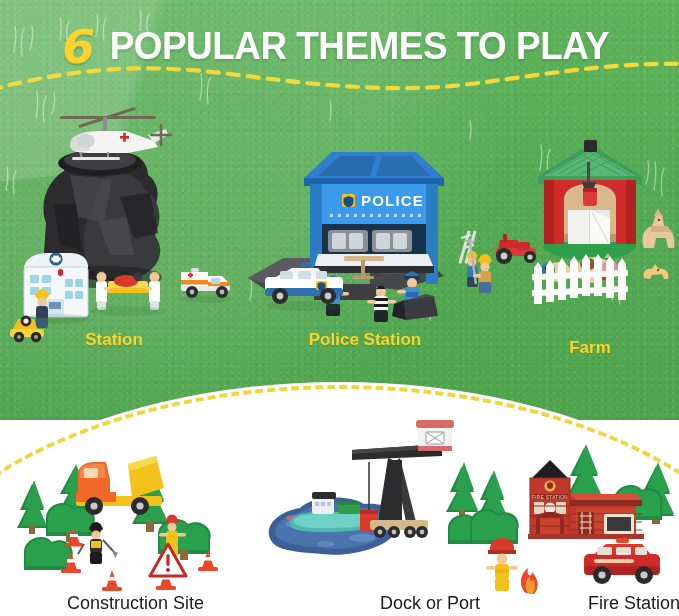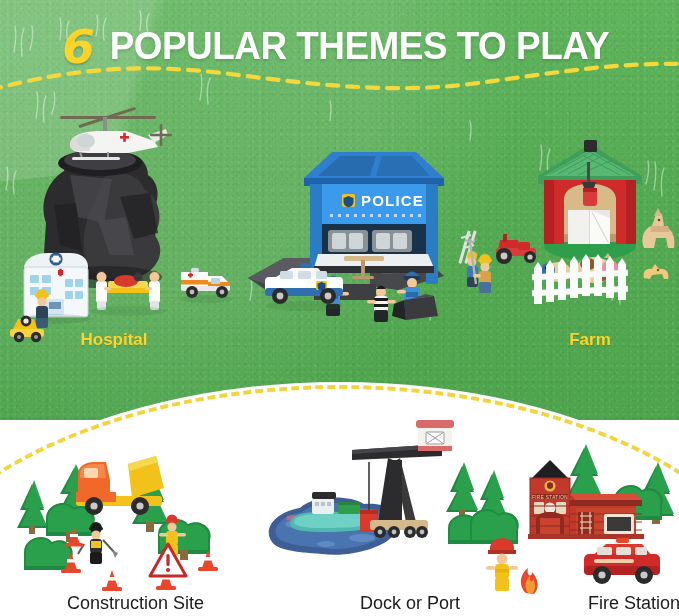--- a/index.html
+++ b/index.html
@@ -473,22 +473,23 @@
         <path d="M54 122 L58 116 L62 122 L62 158 L54 158 Z"></path>
         <path d="M66 122 L70 116 L74 122 L74 158 L66 158 Z"></path>
         <path d="M78 124 L82 118 L86 124 L86 160 L78 160 Z"></path>
         <path d="M90 126 L94 120 L98 126 L98 162 L90 162 Z"></path>
         <rect x="4" y="134" width="96" height="6" transform="rotate(-2.6 52 137)"></rect>
         <rect x="4" y="150" width="96" height="6" transform="rotate(-2.6 52 153)"></rect>
       </g>
     </g>
   </svg>
 
-  <div class="lbl-top" style="left:34px;width:160px;">Hospital</div>
-  <div class="lbl-top" style="left:510px;width:160px;">Farm</div>
+  <div class="lbl-top" style="left:34px;width:160px;">Station</div>
+  <div class="lbl-top" style="left:285px;width:160px;">Police Station</div>
+  <div class="lbl-top" style="left:510px;width:160px;margin-top:8px;">Farm</div>
 
   <div class="dome"></div>
   <div class="dome-edge"></div>
 
   <svg class="sc" style="left:10px;top:440px;" width="250" height="150">
 
     <g fill="#1f8a42">
       <path d="M64 28 L78 54 L50 54 Z"></path>
         <path d="M64 44 L82 76 L46 76 Z"></path>
       <rect x="60" y="74" width="8" height="10" fill="#8a6a3a"></rect>
@@ -786,16 +787,16 @@
 
     <g>
       <path d="M60 155 C52 148, 54 136, 62 130 C 60 138, 66 140, 66 134
                C 72 140, 74 150, 68 156 Z" fill="#e8472b"></path>
       <path d="M62 155 C58 150, 59 142, 64 138 C 63 144, 67 145, 67 141
                C 70 146, 70 152, 66 156 Z" fill="#f29a2e"></path>
     </g>
   </svg>
 
   <div class="lbl-bot" style="left:24px;width:180px;">Construction Site</div>
-  <div class="lbl-bot" style="left:280px;width:180px;">Dock or Port</div>
+  <div class="lbl-bot" style="left:300px;width:180px;">Dock or Port</div>
   <div class="lbl-bot" style="left:500px;width:180px;">Fire Station</div>
 
 </div>
 
 </body></html>

